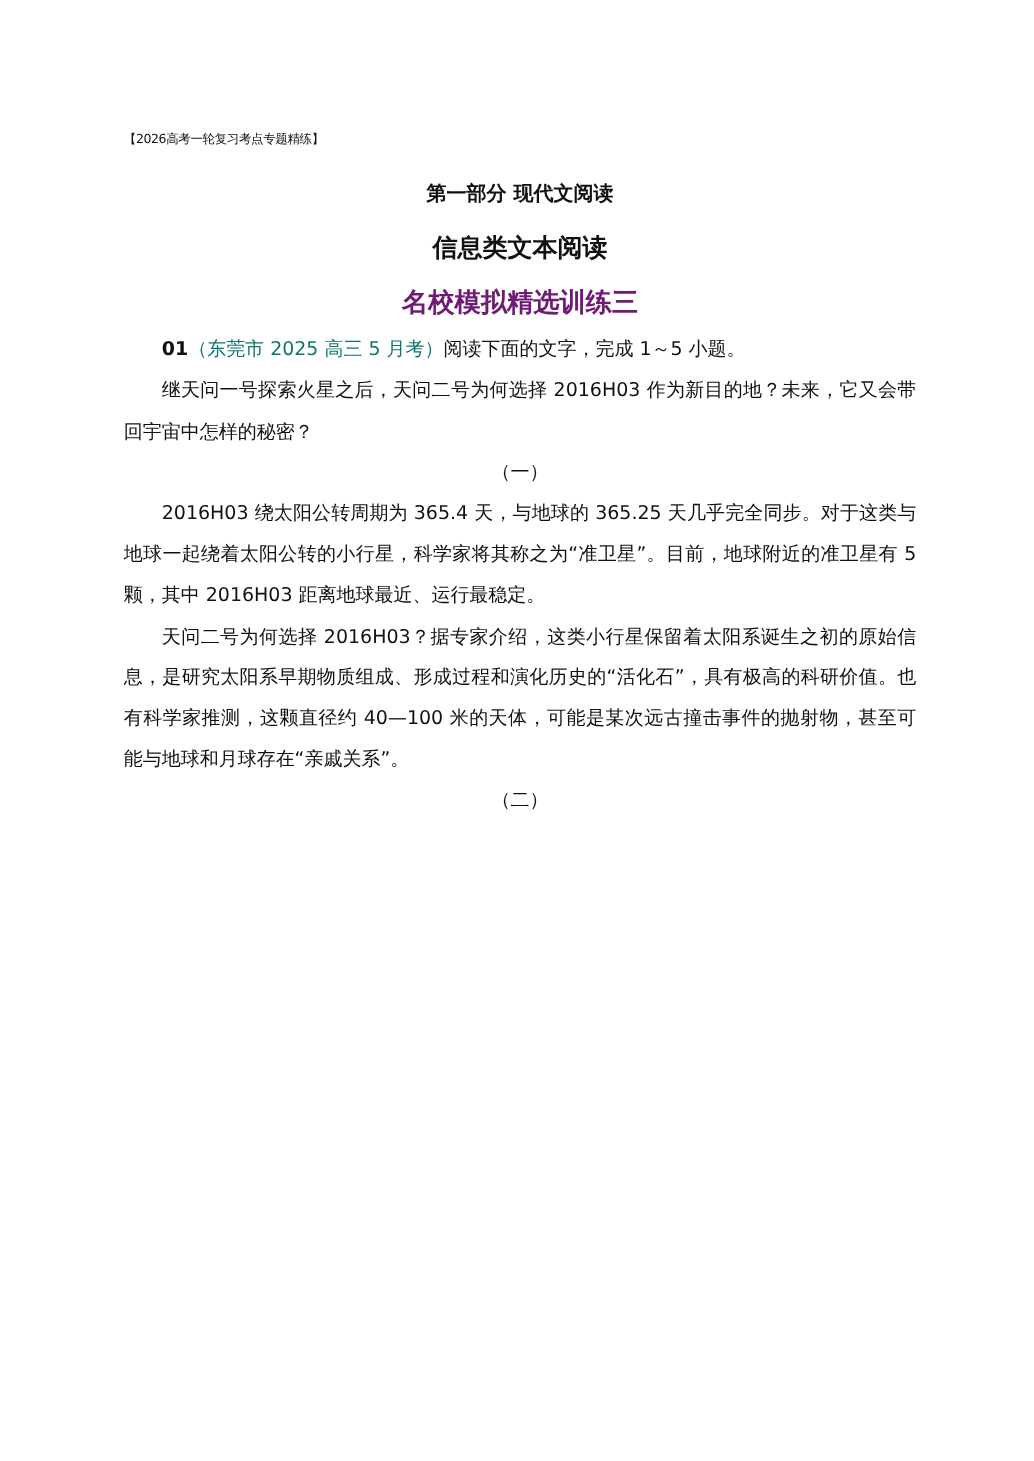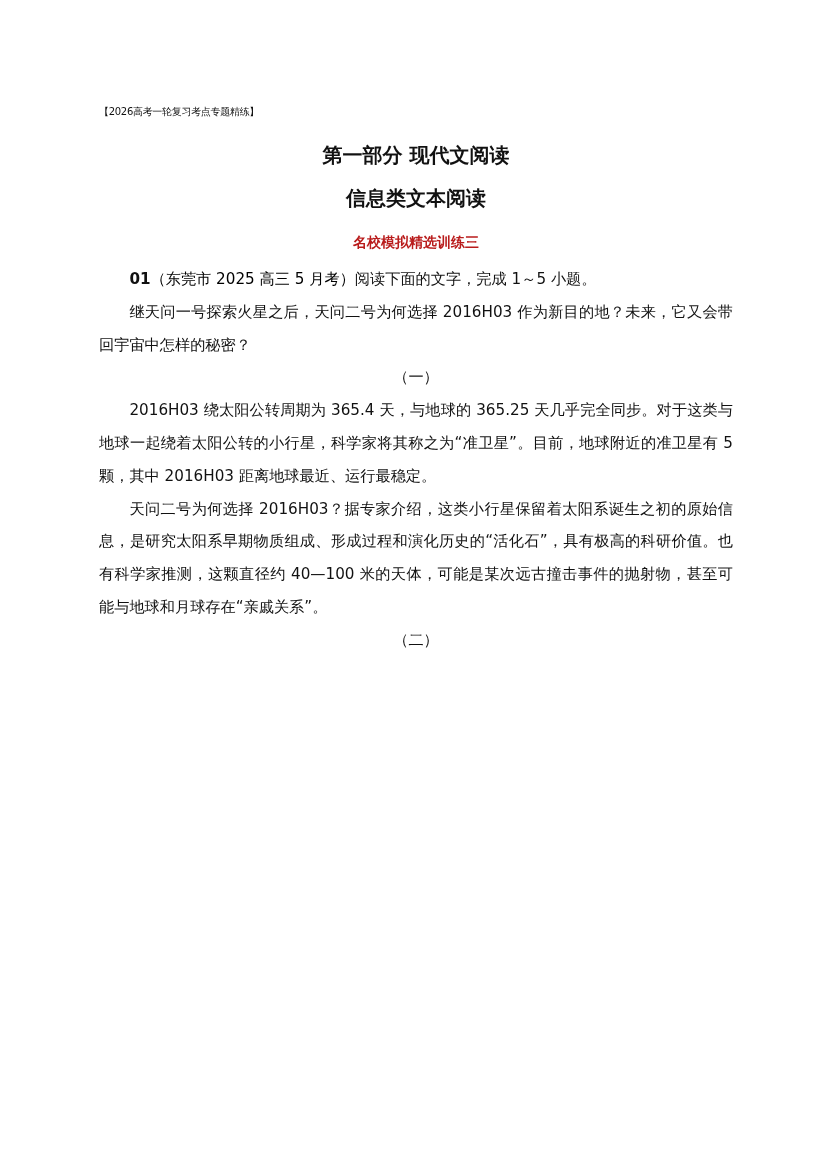--- a/index.html
+++ b/index.html
@@ -33,23 +33,23 @@
     }
     .title {
       position: absolute;
       left: 0;
       width: 634px;
       text-align: center;
       font-family: "DejaVu Sans", "Liberation Sans", sans-serif;
       font-weight: bold;
       white-space: nowrap;
     }
-    .title-1 { top: 142px; font-size: 20px; line-height: 26px; }
+    .title-1 { top: 142px; font-size: 16px; line-height: 26px; }
     .title-2 { top: 185px; font-size: 20px; line-height: 26px; }
-    .title-3 { top: 228px; font-size: 14px; line-height: 28px; color: #b91c1c; }
+    .title-3 { top: 228px; font-size: 21px; line-height: 28px; color: #701a75; }
     .body-text {
       position: absolute;
       left: 0;
       top: 263px;
       width: 634px;
       font-family: "DejaVu Sans", "Liberation Sans", sans-serif;
       font-size: 15.2px;
       line-height: 32.8px;
       text-align: justify;
       text-justify: inter-character;
@@ -59,21 +59,21 @@
       text-indent: 2em;
     }
     .body-text p.center {
       text-indent: 0;
       text-align: center;
     }
     .q-num {
       font-weight: bold;
     }
     .q-src {
-      color: #000000;
+      color: #0f766e;
     }
   </style>
 </head>
 <body>
 
 <div class="page">
   <div class="tag-line">【2026高考一轮复习考点专题精练】</div>
   <div class="title title-1">第一部分  现代文阅读</div>
   <div class="title title-2">信息类文本阅读</div>
   <div class="title title-3">名校模拟精选训练三</div>

